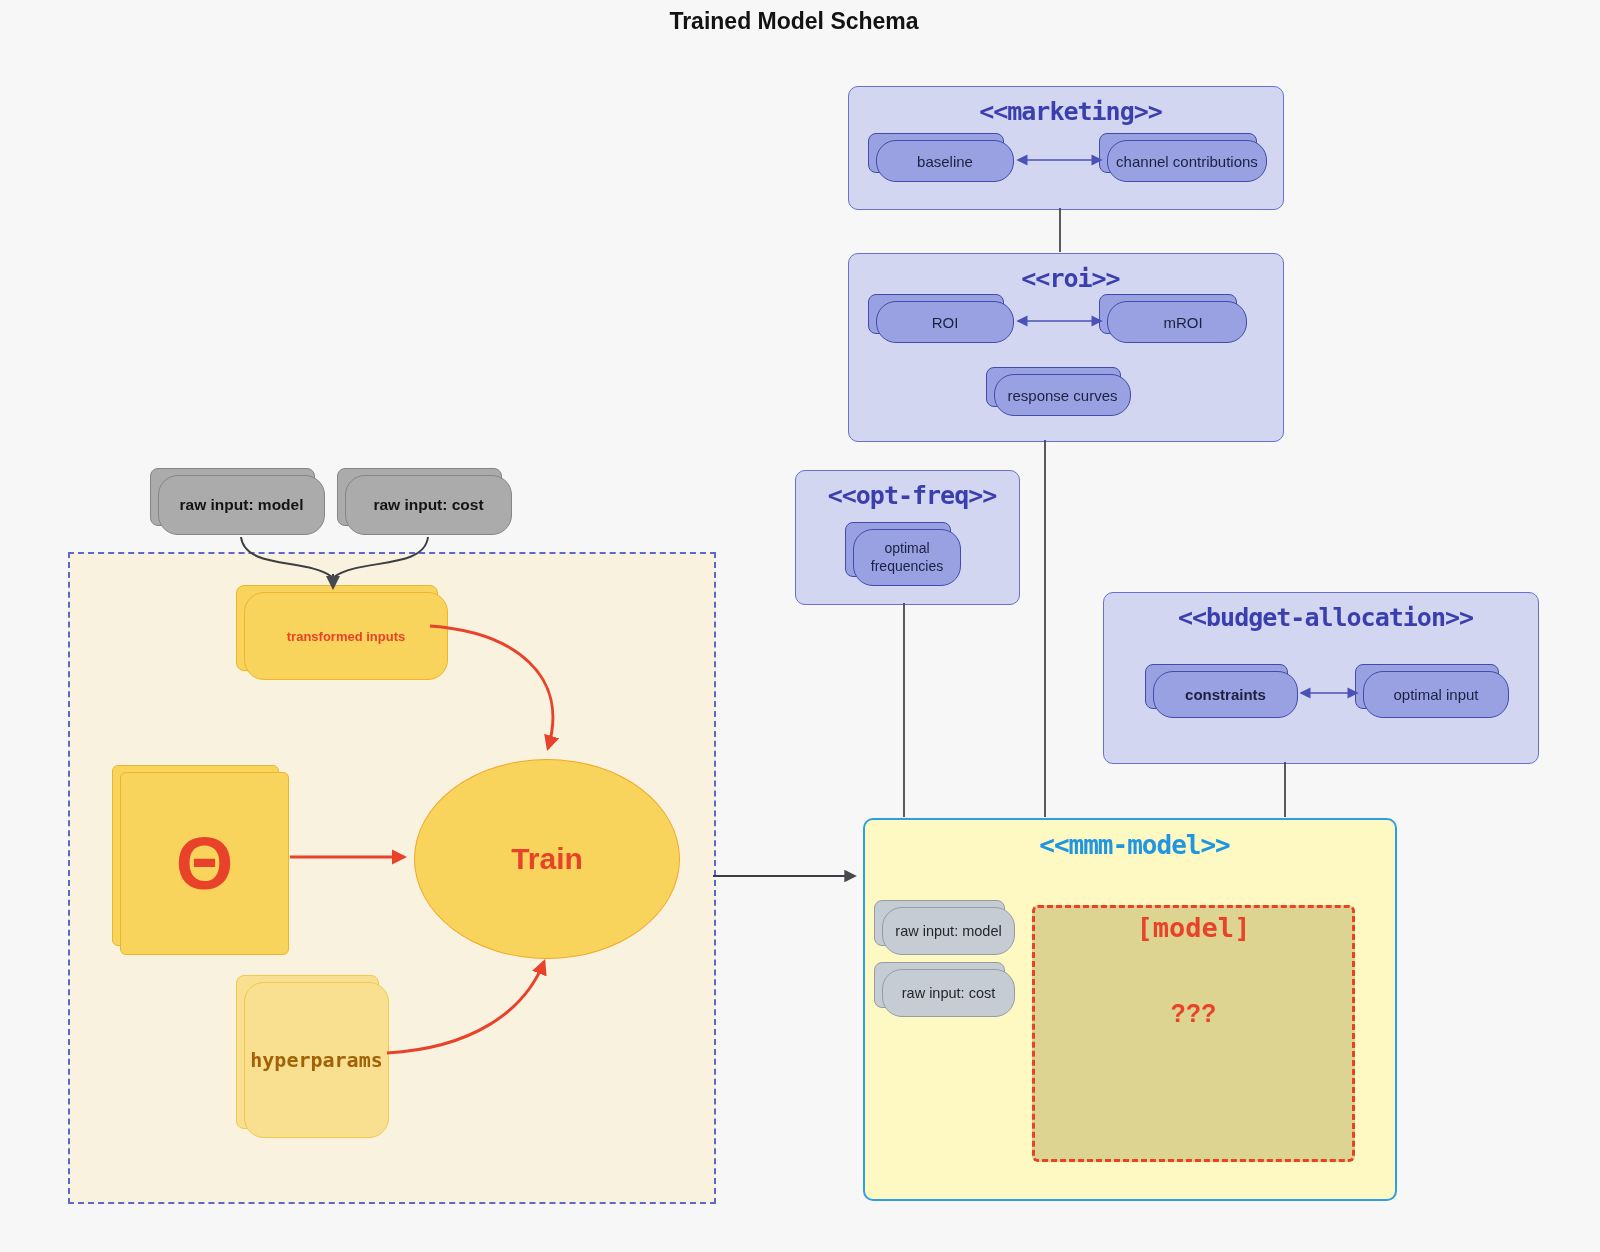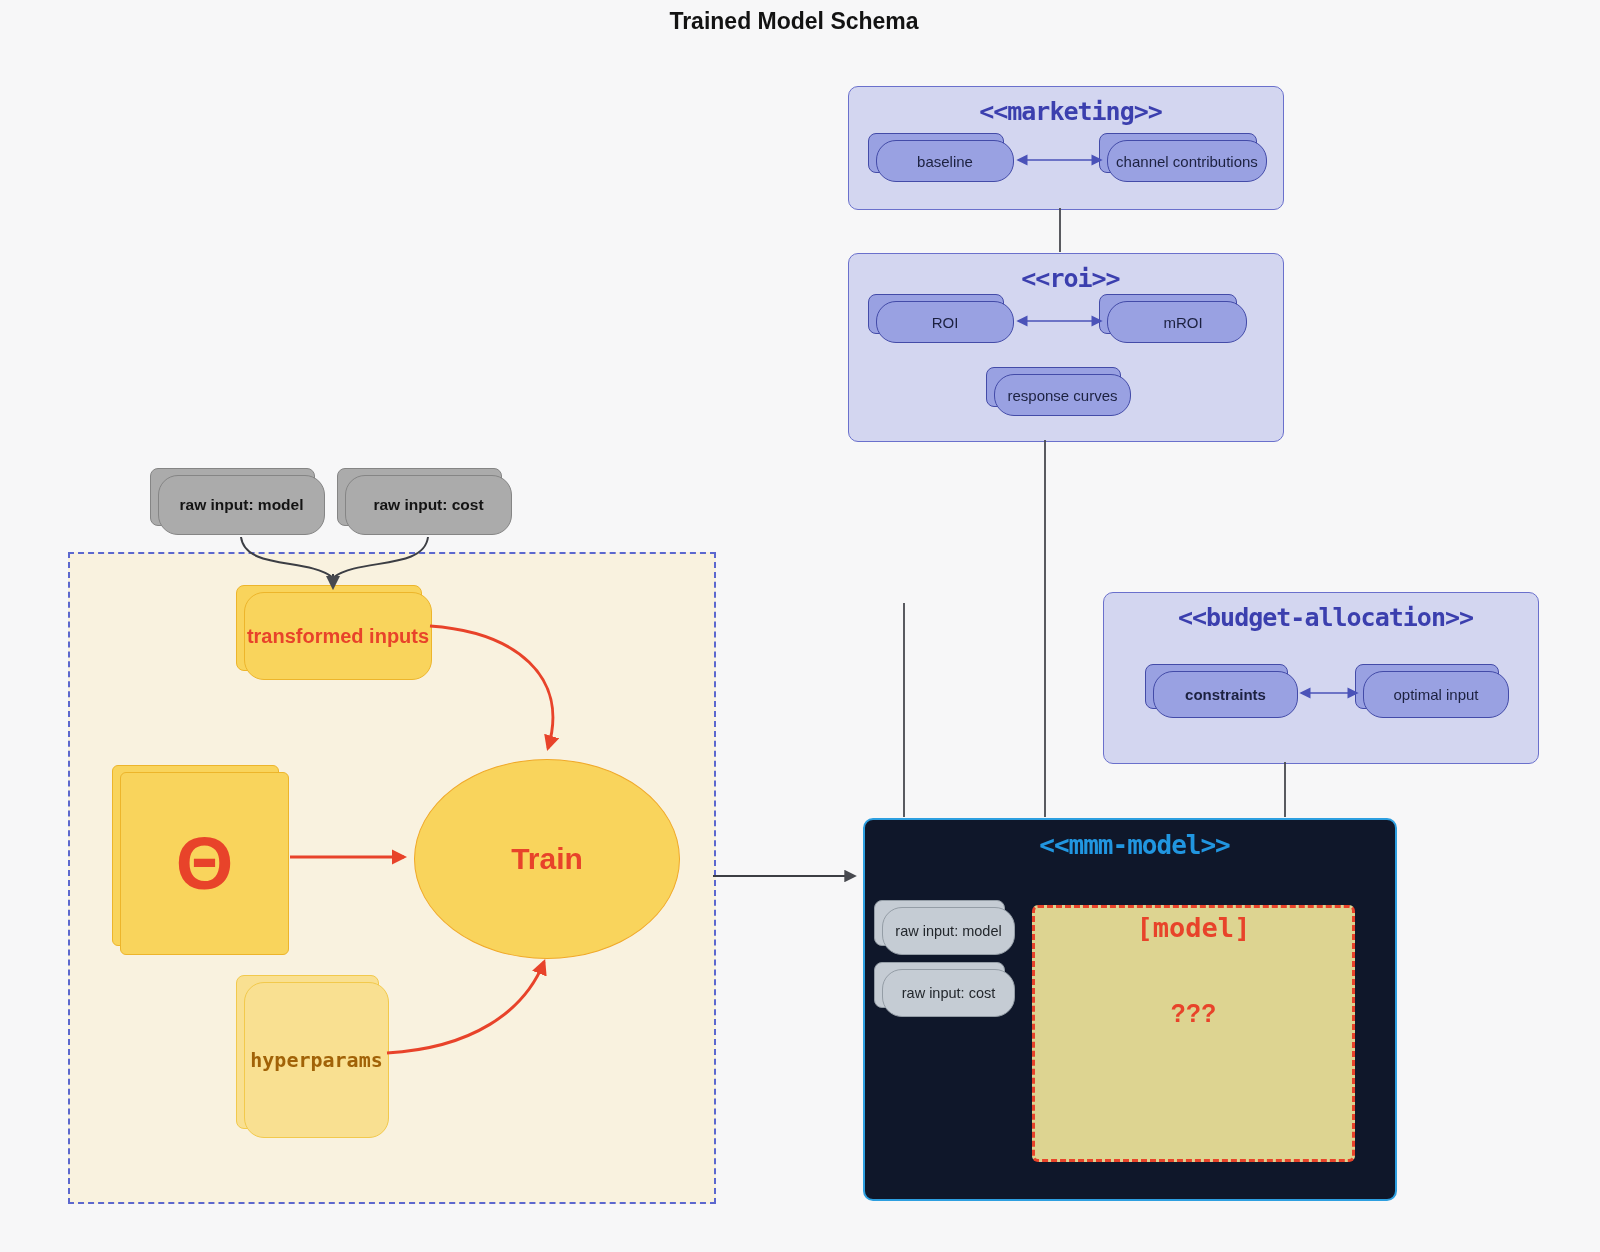--- a/index.html
+++ b/index.html
@@ -21,21 +21,21 @@
     position:absolute; left:0; right:0; top:10px; text-align:center;
     font-family:"DejaVu Sans Mono", monospace; font-weight:bold;
     font-size:25px; color:#3b3fae; letter-spacing:-1px;padding-left:9px;
   }
   #c-marketing{left:848px; top:86px; width:434px; height:122px;}
   #c-roi{left:848px; top:253px; width:434px; height:187px;}
   #c-optfreq{left:795px; top:470px; width:223px; height:133px;}
   #c-budget{left:1103px; top:592px; width:434px; height:170px;}
   #c-mmm{
     left:863px; top:818px; width:530px; height:379px;
-    background:#0f172a; border:2px solid #2d9fe0;
+    background:#fef9c3; border:2px solid #2d9fe0;
   }
   #c-mmm .c-title{color:#2196e0; font-size:26px;}
   #c-framework{
     left:68px; top:552px; width:644px; height:648px;
     background:#f9f2df; border:2px dashed #5c68cf; border-radius:0;
   }
   
   .stack{
     position:absolute; display:flex; align-items:center; justify-content:center;
     text-align:center; background:var(--fill); border:1.6px solid var(--stroke);
@@ -58,22 +58,22 @@
   #n-roi{left:27px; top:47px; width:138px; height:42px;}
   #n-mroi{left:258px; top:47px; width:140px; height:42px;padding-left:12px;}
   #n-response{left:145px; top:120px; width:137px; height:42px;}
   #n-optfreq{left:57px; top:58px; width:108px; height:57px; font-size:14px; line-height:1.25;}
   #n-constraints{left:49px; top:78px; width:145px; height:47px;font-weight:bold;}
   #n-optalloc{left:259px; top:78px; width:146px; height:47px;}
   #n-rawmodel2{left:17px; top:87px; width:133px; height:48px;}
   #n-rawcost2{left:17px; top:149px; width:133px; height:48px;}
   #n-rawmodel1{left:158px; top:475px; width:167px; height:60px;}
   #n-rawcost1{left:345px; top:475px; width:167px; height:60px;}
-  #n-transformed{left:174px; top:38px; width:188px; height:88px;
-    font-size:20px; font-weight:bold; color:#e8432a;justify-content:center;}
+  #n-transformed{left:174px; top:38px; width:204px; height:88px;
+    font-size:13px; font-weight:bold; color:#e8432a;justify-content:center;}
   #n-theta{left:50px; top:218px; width:169px; height:183px; border-radius:6px;
     font-size:74px; font-weight:bold; color:#e8432a;}
   #n-theta::before{border-radius:6px;}
   #n-hyper{left:174px; top:428px; width:145px; height:156px;
     font-family:"DejaVu Sans Mono", monospace; font-size:20px; font-weight:bold; color:#a16207;}
   
   #n-train{
     position:absolute; left:344px; top:205px; width:266px; height:200px;
     background:#f9d45c; border:1.8px solid #f0a929; border-radius:50%;
     display:flex; align-items:center; justify-content:center;
@@ -141,20 +141,26 @@
       <span>ROI</span>
     </div>
     <div class="stack purple" id="n-mroi">
       <span>mROI</span>
     </div>
     <div class="stack purple" id="n-response">
       <span>response curves</span>
     </div>
   </div>
 
+  <div class="container" id="c-optfreq">
+    <div class="c-title">&lt;&lt;opt-freq&gt;&gt;</div>
+    <div class="stack purple" id="n-optfreq">
+      <span>optimal frequencies</span>
+    </div>
+  </div>
 
   <div class="container" id="c-budget">
     <div class="c-title">&lt;&lt;budget-allocation&gt;&gt;</div>
     <div class="stack purple" id="n-constraints">
       <span>constraints</span>
     </div>
     <div class="stack purple" id="n-optalloc">
       <span>optimal input</span>
     </div>
   </div>

